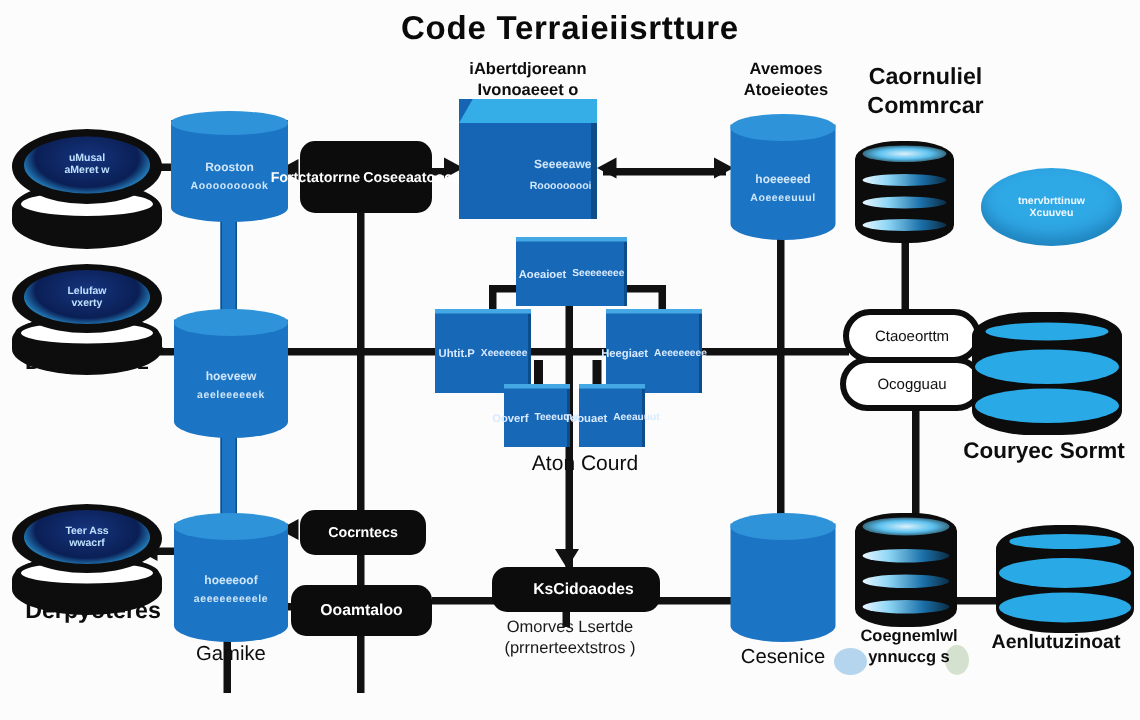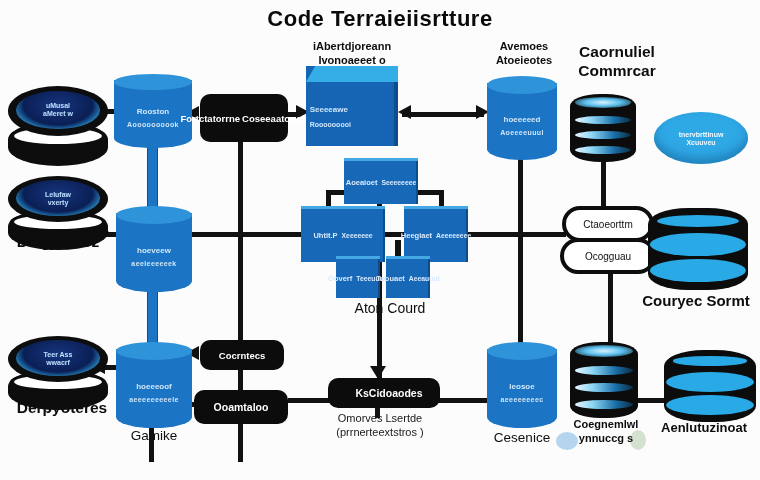--- a/index.html
+++ b/index.html
@@ -25,21 +25,21 @@
   .cyl .cap  { position:absolute; left:0; right:0; top:0; height:21%; background:#2e93d8; border-radius:50%; }
   .cyl .txt  { position:absolute; left:4%; right:4%; top:28%; bottom:10%; display:flex; flex-direction:column;
                justify-content:center; align-items:center; gap:5px; color:#cfe6fa; font-weight:700; text-align:center; }
   .cyl .txt .l1 { font-size:8px; } .cyl .txt .l2 { font-size:7px; letter-spacing:.4px; }
 
   
   .box3d { position:absolute; z-index:2; background:#1565b4; box-shadow: inset -4px 0 0 #0d4d8c; }
   .box3d .cap { position:absolute; top:0; left:0; width:100%; height:16px; background:#35aee8;
                 clip-path: polygon(10% 0,100% 0,100% 100%,0 100%); }
   .box3d .txt { position:absolute; left:4%; right:4%; top:34%; bottom:8%; display:flex; flex-direction:column;
-                justify-content:center; align-items:flex-start; gap:7px; color:#cfe6fa; font-weight:700; text-align:center; }
+                justify-content:center; align-items:flex-end; gap:7px; color:#cfe6fa; font-weight:700; text-align:center; }
   .box3d .txt .l1 { font-size:8px; } .box3d .txt .l2 { font-size:7px; }
 
   
   .bbox { position:absolute; z-index:2; background:#1868b8; border-top:3px solid #44a8e4;
           box-shadow: inset -2px 0 0 #0d4d8c; color:#d8eaff; display:flex; flex-direction:row;
           align-items:center; justify-content:center; gap:4px; text-align:center; font-weight:700; box-sizing:border-box; }
   .bbox .l1 { font-size:7.5px; } .bbox .l2 { font-size:6.8px; }
 
   
   .kbox { position:absolute; z-index:2; background:#0c0c0c; border-radius:10px; color:#ffffff;
@@ -219,21 +219,21 @@
     <div class="txt">
         <span class="l1">hoeveew</span>
                      <span class="l2">aeeleeeeeek</span>
       </div>
   </div>
 
   <div class="bbox" style="left:344px;top:158px;width:74px;height:46px;">
     <span class="l1">Aoeaioet</span>
     <span class="l2">Seeeeeeee</span>
   </div>
-  <div class="bbox" style="left:301px;top:206px;width:84px;height:56px;">
+  <div class="bbox" style="left:290px;top:206px;width:64px;height:56px;">
     <span class="l1">Uhtit.P</span>
     <span class="l2">Xeeeeeee</span>
   </div>
   <div class="bbox" style="left:404px;top:206px;width:64px;height:56px;">
     <span class="l1">Heegiaet</span>
     <span class="l2">Aeeeeeeee</span>
   </div>
   <div class="bbox" style="left:336px;top:256px;width:44px;height:42px;">
     <span class="l1">Ooverf</span>
     <span class="l2">Teeeuuud</span>
@@ -286,24 +286,20 @@
     <span class="l1" style="font-size:10.5px;">KsCidoaodes</span>
   </div>
   <div class="lbl ann" style="left:298px;top:412px;width:164px;">
     <div>Omorves Lsertde</div>
     <div>(prrnerteextstros )</div>
   </div>
 
   <div class="cyl" style="left:487px;top:342px;width:70px;height:86px;">
     <div class="body"></div>
     <div class="cap"></div>
-    <div class="txt">
-        <span class="l1">Ieosoe</span>
-                     <span class="l2">aeeeeeeeec</span>
-      </div>
   </div>
   <div class="lbl med" style="left:478px;top:430px;width:88px;">Cesenice</div>
 
   <div class="dbd" style="left:570px;top:342px;width:68px;height:76px;">
     <div class="cap"></div>
     <div class="stripe" style="top:32%;"></div>
     <div class="stripe" style="top:54%;"></div>
     <div class="stripe" style="top:76%;"></div>
   </div>
   <div class="blob" style="left:556px;top:432px;width:22px;height:18px;background:#9cc8e8;"></div>

